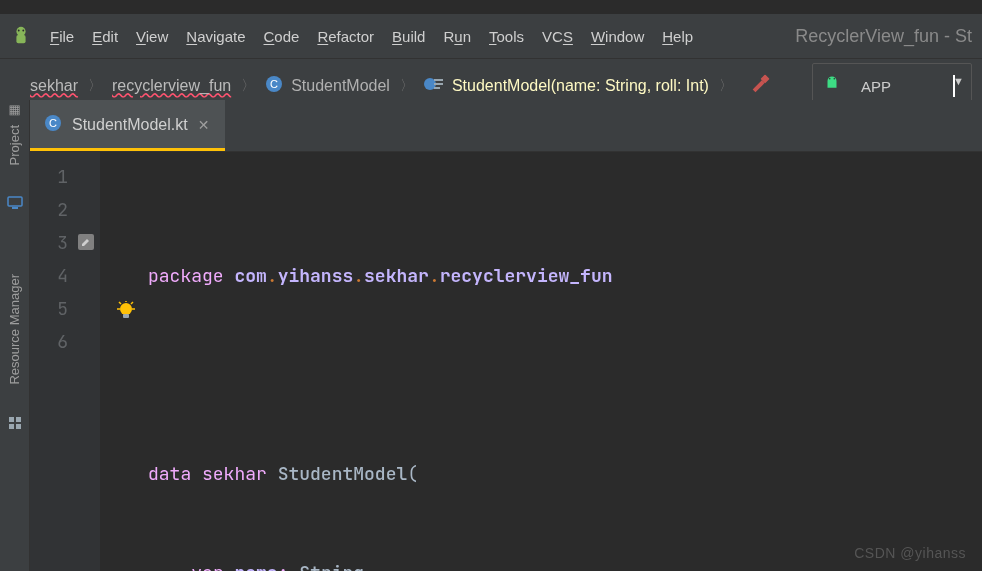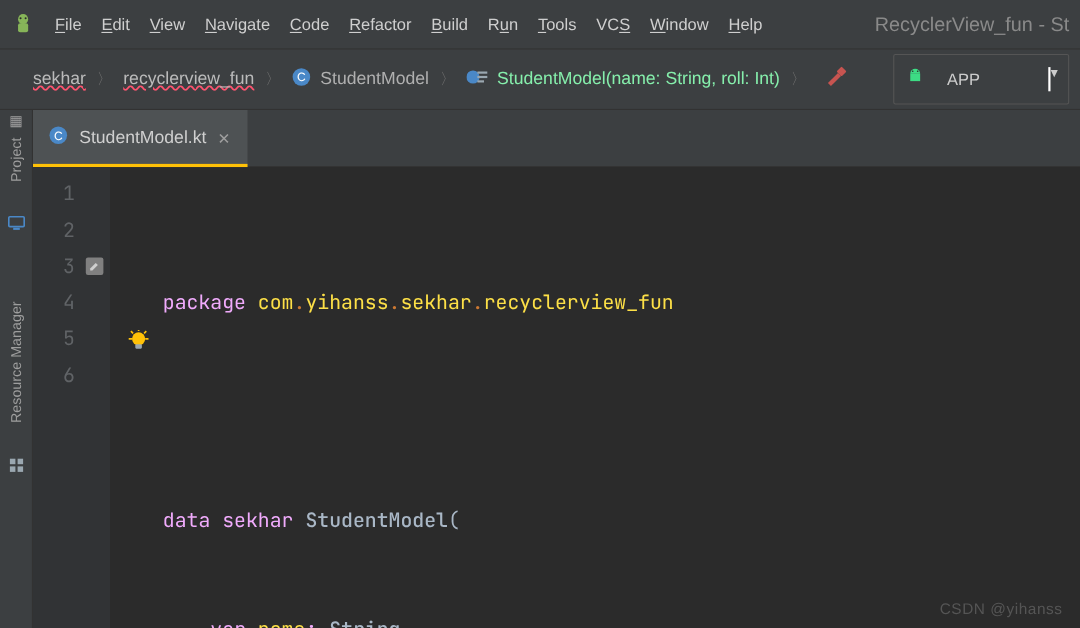--- a/index.html
+++ b/index.html
@@ -15,20 +15,21 @@
   
   .menubar {
     height: 45px;
     background: #3c3f41;
     display: flex;
     align-items: center;
     padding: 0 10px;
     gap: 18px;
     font-size: 15px;
     border-bottom: 1px solid #323232;
+    margin-top: 14px;
   }
   .menubar .logo svg { display:block; }
   .menubar .menu-item { cursor: pointer; color:#cfcfcf; }
   .menubar .menu-item u { text-decoration: underline; text-underline-offset: 2px; }
   .menubar .spacer { flex:1; }
   .title-text { color:#8a8a8a; font-size:18px; white-space:nowrap; }
 
   
   .navbar {
     height: 55px;
@@ -37,21 +38,21 @@
     align-items: center;
     padding: 0 10px 0 30px;
     gap: 8px;
     font-size: 16px;
     color: #b0b0b0;
     border-bottom: 1px solid #323232;
   }
   .navbar .nav-label { cursor:pointer; white-space:nowrap; }
   .navbar .nav-label.wavy { text-decoration: wavy underline; text-decoration-color: #ff5370; color:#bbbbbb; }
   .navbar .chevron { color:#6e6e6e; font-size:14px; padding:0 2px; }
-  .navbar .signature { color:#86efac; }
+  .navbar .signature { color:#fef9c3; }
   .navbar .hammer { margin-left:6px; }
   .navbar .right { margin-left:auto; display:flex; align-items:center; height:100%; }
   .run-config {
     display:flex; align-items:center; gap:20px;
     background:#3c3f41; border:1px solid #555;
     height:46px; padding:0 16px 0 10px; border-radius:2px;
     min-width:160px;
   }
   .run-config .label { color:#cccccc; font-size:15px; }
   .run-config .caret { color:#cccccc; font-size:11px; margin-left:auto; }
@@ -105,21 +106,21 @@
   }
   .gutter .bulb {
     position:absolute; right:-68px; top:6px;
   }
   .code {
     flex:1; padding:8px 0 0 48px; white-space:pre; color:#a9b7c6;
     position:relative;
   }
   .code .line { height:33px; }
   .kw { color:#f0abfc; }
-  .ident { color:#fde047; }
+  .ident { color:#c4b5fd;font-weight:bold; }
   .dot { color:#cc7832; }
   .type-name { color:#a9b7c6; font-weight:500; }
   .caret-line {
     position:absolute; left:0; right:0; height:33px;
     background:#323232; z-index:-1;
   }
   .caret {
     display:inline-block; width:2px; height:22px;
     background:#ffffff; vertical-align:middle;
     margin-left:1px;

